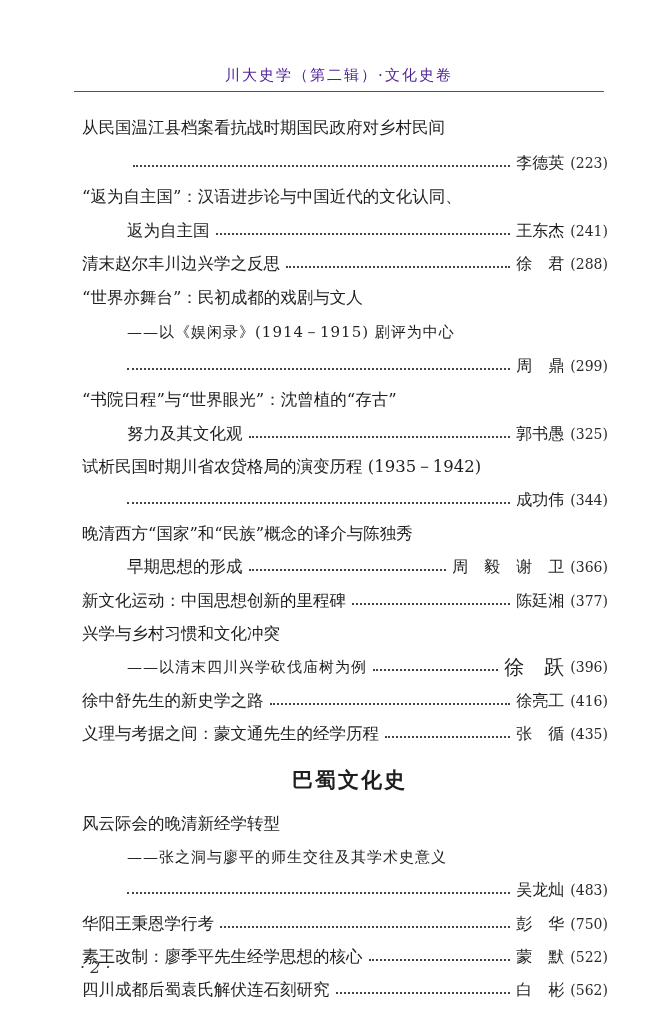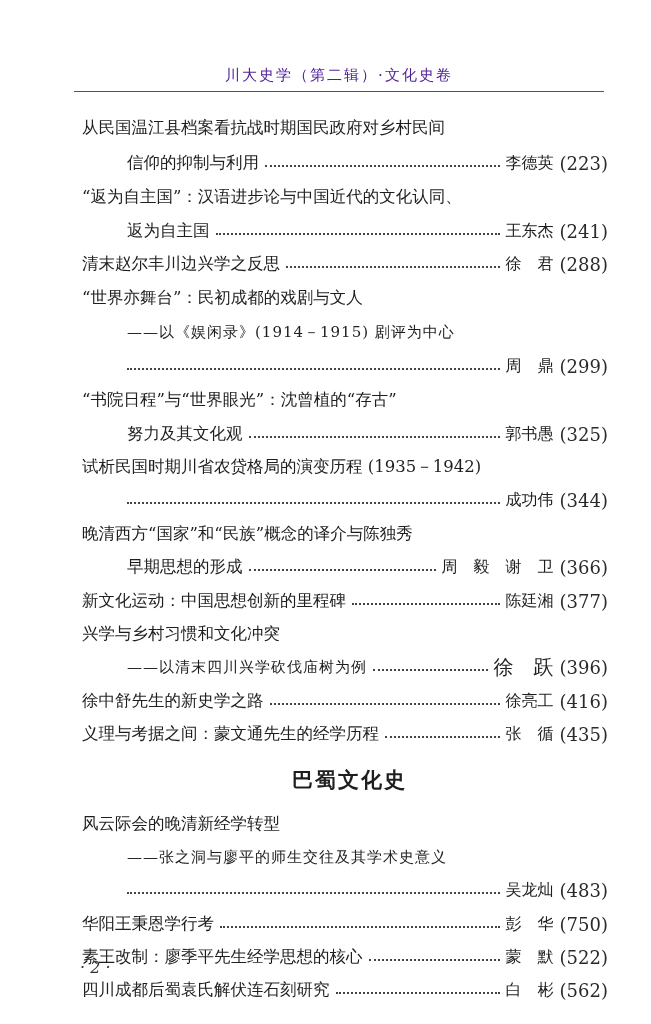--- a/index.html
+++ b/index.html
@@ -23,21 +23,21 @@
       display: flex; align-items: center; font-size: 16.5px; white-space: nowrap; margin-left: 6px;
     }
     .line.indent { left: 45px; width: 481px; }
     .line.indent-sub { left: 45px; width: 481px; font-size: 15px; letter-spacing: 1px; }
     .title-text { flex: 0 0 auto; }
     .leader {
       flex: 1 1 auto; margin: 0 6px; height: 1px; align-self: center;
       border-bottom: 2px dotted #444; position: relative; top: 2px;
     }
     .author { flex: 0 0 auto; font-size: 16px; letter-spacing: 0; }
-    .page { flex: 0 0 auto; margin-left: 6px; font-size: 18px; color: #2a2a2a; }
+    .page { flex: 0 0 auto; margin-left: 6px; font-size: 14px; color: #2a2a2a; }
     .section-heading {
       position: absolute; left: 0; width: 651px; top: 698px;
       text-align: center; font-size: 21px; font-weight: bold;
       font-family: Liberation Mono, monospace; letter-spacing: 2px; padding-left: 24px;
     }
     .folio {
       position: absolute; left: 80px; top: 958px; font-size: 16px; font-style: italic;
       color: #333;
     }
   </style>
@@ -46,21 +46,20 @@
 
 <div class="running-head">川大史学（第二辑）·文化史卷</div>
 <div class="head-rule"></div>
 
 <div class="toc">
 
   <div class="line" style="top:116px">
     <span class="title-text">从民国温江县档案看抗战时期国民政府对乡村民间</span>
   </div>
   <div class="line indent" style="top:151px">
-    <span class="title-text">信仰的抑制与利用</span>
     <span class="leader"></span>
     <span class="author">李德英</span>
     <span class="page">(223)</span>
   </div>
 
   <div class="line" style="top:185px">
     <span class="title-text">“返为自主国”：汉语进步论与中国近代的文化认同、</span>
   </div>
   <div class="line indent" style="top:219px">
     <span class="title-text">返为自主国</span>

